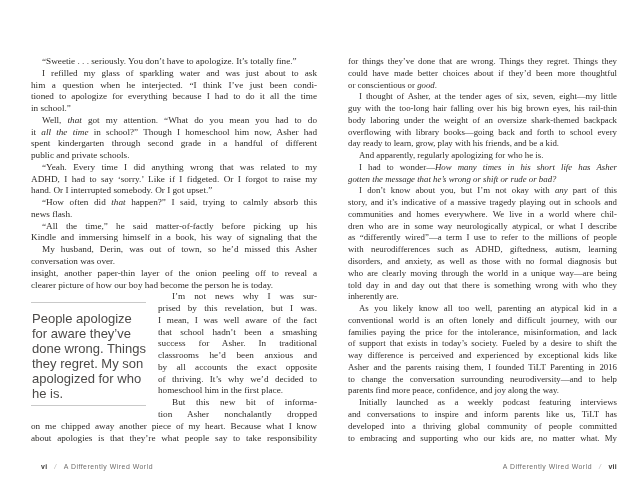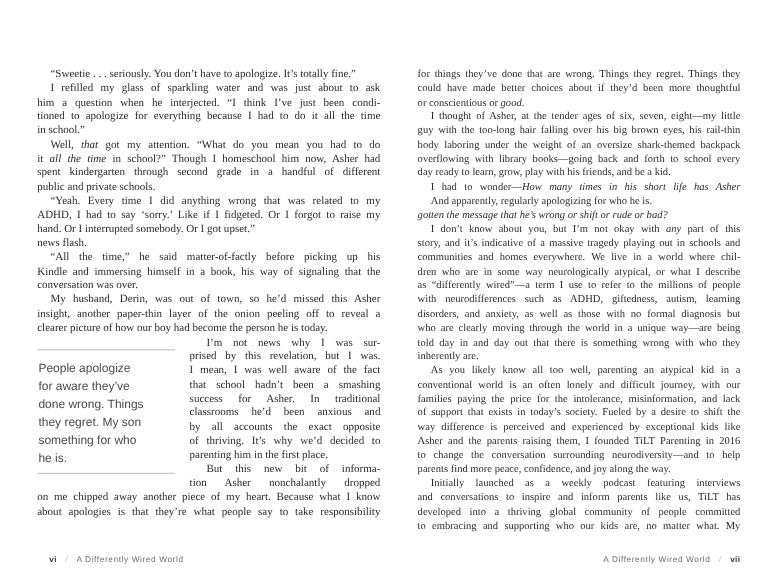--- a/index.html
+++ b/index.html
@@ -22,21 +22,21 @@
   .bl.pe { text-align:left; text-align-last:left; }
   .bl.in { text-indent:11px; }
 
   
   .wrap-row { display:flex; }
   .pullquote { width:115px; margin-right:12px; flex:none; padding-top:11px; }
   .pq-rule { height:1px; background:#c9c9c9; }
   .pq-body {
     padding:8px 0 4px 1px;
     font-family:"Liberation Sans","DejaVu Sans",sans-serif;
-    font-size:10px; line-height:15px; color:#4c4a48;
+    font-size:13px; line-height:15px; color:#4c4a48;
   }
   .pq-body .bl { height:15px; text-align:left; text-align-last:left; }
   .col-narrow { flex:1; min-width:0; }
   .col-narrow .bl.in { text-indent:14px; }
 
   
   .footer {
     position:absolute; top:447px;
     font-family:"Liberation Sans","DejaVu Sans",sans-serif;
     font-size:6.9px; letter-spacing:0.5px; color:#6e6c6a;
@@ -59,52 +59,53 @@
         <div class="bl">him a question when he interjected. “I think I’ve just been condi-</div>
         <div class="bl">tioned to apologize for everything because I had to do it all the time</div>
         <div class="bl pe">in school.”</div>
         <div class="bl in">Well, <i>that</i> got my attention. “What do you mean you had to do</div>
         <div class="bl">it <i>all the time</i> in school?” Though I homeschool him now, Asher had</div>
         <div class="bl">spent kindergarten through second grade in a handful of different</div>
         <div class="bl pe">public and private schools.</div>
         <div class="bl in">“Yeah. Every time I did anything wrong that was related to my</div>
         <div class="bl">ADHD, I had to say ‘sorry.’ Like if I fidgeted. Or I forgot to raise my</div>
         <div class="bl pe">hand. Or I interrupted somebody. Or I got upset.”</div>
+        <div class="bl in">“How often did <i>that</i> happen?” I said, trying to calmly absorb this</div>
         <div class="bl pe">news flash.</div>
         <div class="bl in">“All the time,” he said matter-of-factly before picking up his</div>
         <div class="bl">Kindle and immersing himself in a book, his way of signaling that the</div>
+        <div class="bl in">My husband, Derin, was out of town, so he’d missed this Asher</div>
         <div class="bl pe">conversation was over.</div>
-        <div class="bl in">My husband, Derin, was out of town, so he’d missed this Asher</div>
         <div class="bl">insight, another paper-thin layer of the onion peeling off to reveal a</div>
         <div class="bl pe">clearer picture of how our boy had become the person he is today.</div>
       </div>
 
     <div class="wrap-row">
       <aside class="pullquote">
         <div class="pq-rule"></div>
         <div class="pq-body">
             <div class="bl">People apologize</div>
             <div class="bl">for aware they’ve</div>
             <div class="bl">done wrong. Things</div>
             <div class="bl">they regret. My son</div>
-            <div class="bl">something for who</div>
+            <div class="bl">apologized for who</div>
             <div class="bl">he is.</div>
           </div>
         <div class="pq-rule"></div>
       </aside>
       <div class="col-narrow">
           <div class="bl in">I’m not news why I was sur-</div>
           <div class="bl">prised by this revelation, but I was.</div>
           <div class="bl">I mean, I was well aware of the fact</div>
           <div class="bl">that school hadn’t been a smashing</div>
           <div class="bl">success for Asher. In traditional</div>
           <div class="bl">classrooms he’d been anxious and</div>
           <div class="bl">by all accounts the exact opposite</div>
           <div class="bl">of thriving. It’s why we’d decided to</div>
-          <div class="bl pe">parenting him in the first place.</div>
+          <div class="bl pe">homeschool him in the first place.</div>
           <div class="bl in">But this new bit of informa-</div>
           <div class="bl">tion Asher nonchalantly dropped</div>
         </div>
     </div>
 
     <div class="col-full">
         <div class="bl">on me chipped away another piece of my heart. Because what I know</div>
         <div class="bl">about apologies is that they’re what people say to take responsibility</div>
       </div>
   </div>
@@ -112,22 +113,22 @@
   <div class="page page-right">
     <div class="col-full">
         <div class="bl">for things they’ve done that are wrong. Things they regret. Things they</div>
         <div class="bl">could have made better choices about if they’d been more thoughtful</div>
         <div class="bl pe">or conscientious or <i>good</i>.</div>
         <div class="bl in">I thought of Asher, at the tender ages of six, seven, eight—my little</div>
         <div class="bl">guy with the too-long hair falling over his big brown eyes, his rail-thin</div>
         <div class="bl">body laboring under the weight of an oversize shark-themed backpack</div>
         <div class="bl">overflowing with library books—going back and forth to school every</div>
         <div class="bl pe">day ready to learn, grow, play with his friends, and be a kid.</div>
+        <div class="bl in pe">And apparently, regularly apologizing for who he is.</div>
         <div class="bl in">I had to wonder—<i>How many times in his short life has Asher</i></div>
-        <div class="bl in pe">And apparently, regularly apologizing for who he is.</div>
         <div class="bl pe"><i>gotten the message that he’s wrong or shift or rude or bad?</i></div>
         <div class="bl in">I don’t know about you, but I’m not okay with <i>any</i> part of this</div>
         <div class="bl">story, and it’s indicative of a massive tragedy playing out in schools and</div>
         <div class="bl">communities and homes everywhere. We live in a world where chil-</div>
         <div class="bl">dren who are in some way neurologically atypical, or what I describe</div>
         <div class="bl">as “differently wired”—a term I use to refer to the millions of people</div>
         <div class="bl">with neurodifferences such as ADHD, giftedness, autism, learning</div>
         <div class="bl">disorders, and anxiety, as well as those with no formal diagnosis but</div>
         <div class="bl">who are clearly moving through the world in a unique way—are being</div>
         <div class="bl">told day in and day out that there is something wrong with who they</div>

